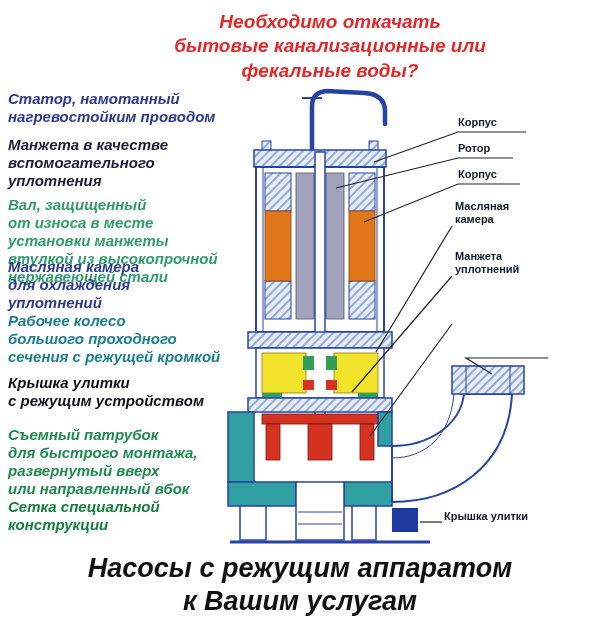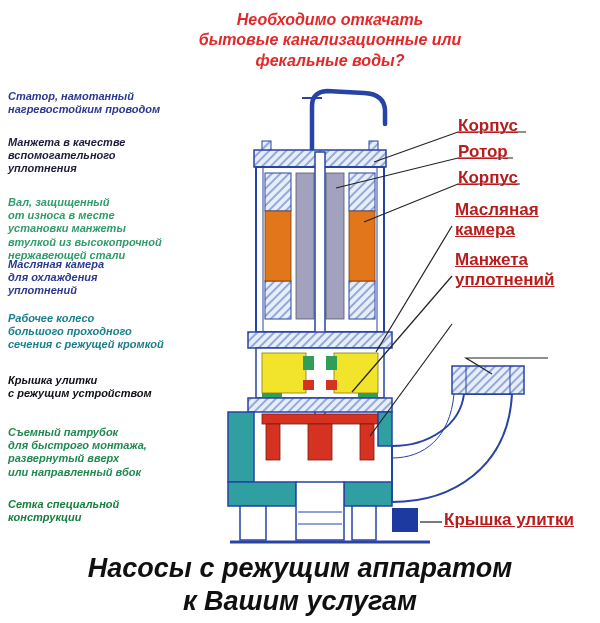--- a/index.html
+++ b/index.html
@@ -3,29 +3,29 @@
 <meta charset="utf-8">
 <style>
   html,body{margin:0;padding:0;background:#fff;}
   .canvas{
     position:relative;width:600px;height:623px;background:#ffffff;overflow:hidden;
     font-family:"Liberation Sans","DejaVu Sans",sans-serif;
   }
   .overlay{position:absolute;left:0;top:0;width:600px;height:623px;}
   .title{
     position:absolute;left:110px;top:10px;width:440px;text-align:center;
-    font-size:16px;font-weight:bold;font-style:italic;line-height:1.28;white-space:pre-line;
+    font-size:19px;font-weight:bold;font-style:italic;line-height:1.28;white-space:pre-line;
   }
   .ann{
-    position:absolute;left:8px;font-size:11px;font-weight:bold;font-style:italic;
+    position:absolute;left:8px;font-size:15px;font-weight:bold;font-style:italic;
     line-height:1.2;white-space:pre-line;
   }
   .rlabel{
-    position:absolute;font-size:17px;font-weight:bold;color:#b91c1c;
-    line-height:1.18;white-space:pre-line;text-decoration:underline;
+    position:absolute;font-size:11px;font-weight:bold;color:#0f172a;
+    line-height:1.18;white-space:pre-line;
   }
   .footer{
     position:absolute;left:0;top:552px;width:600px;text-align:center;
     font-size:27px;font-weight:bold;font-style:italic;line-height:1.22;white-space:pre-line;
   }
 </style>
 </head>
 <body>
 
 <div class="canvas">

